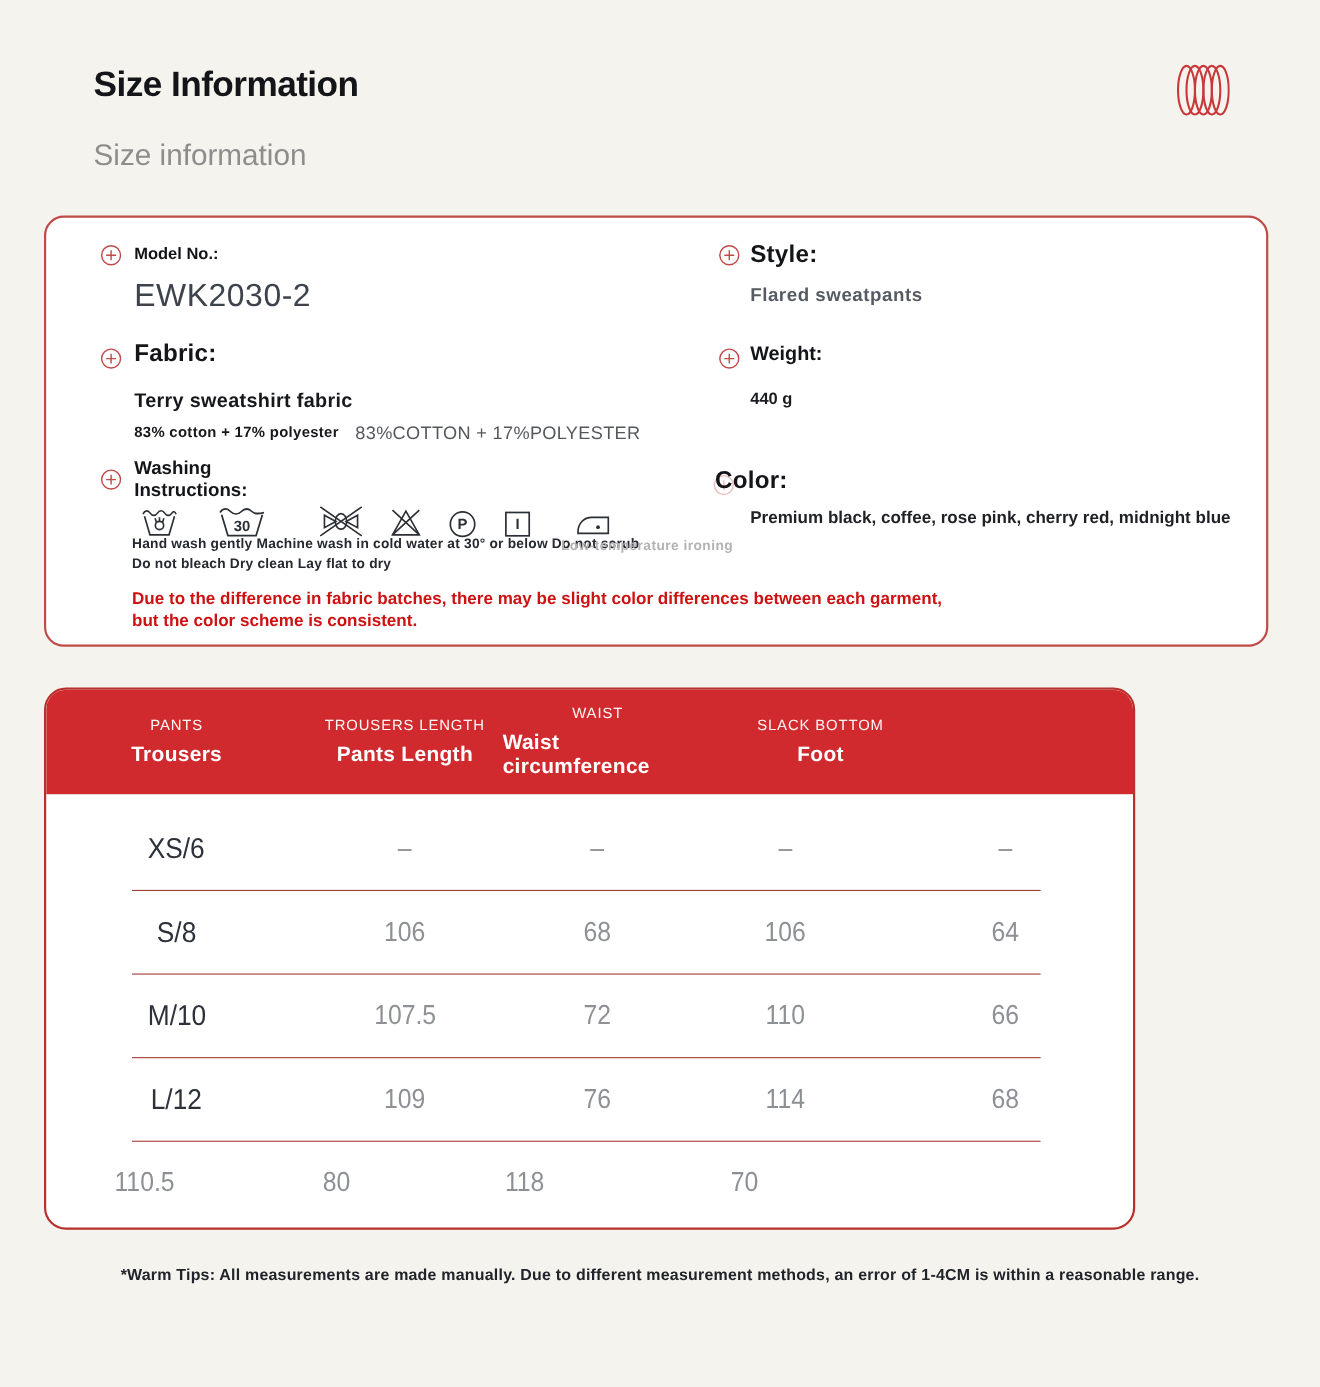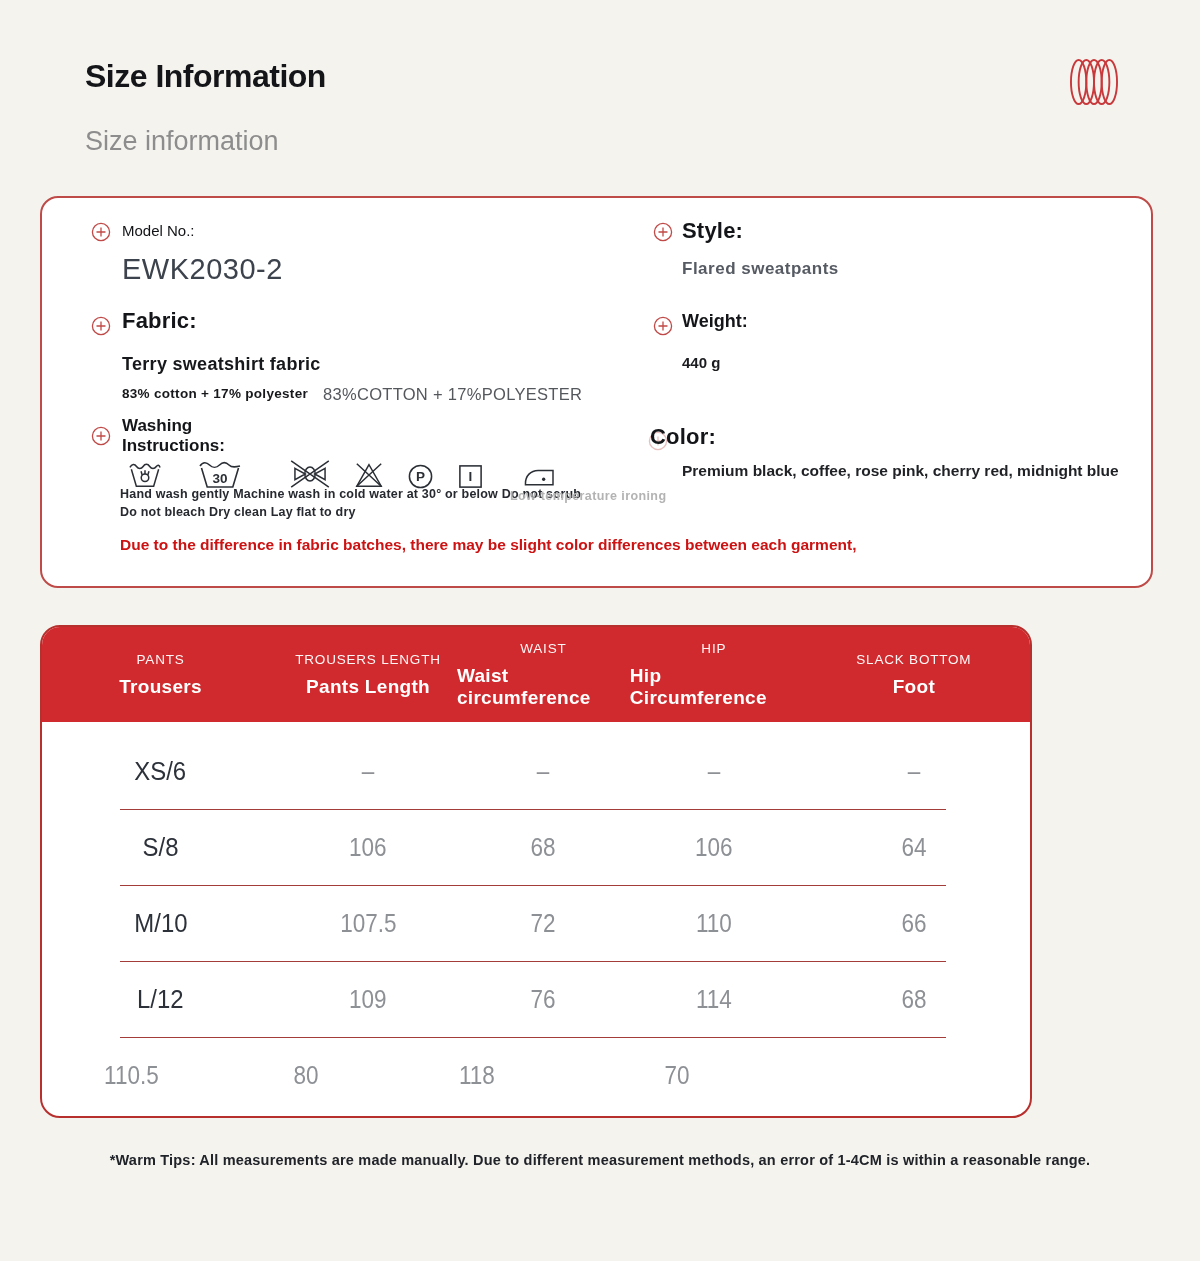--- a/index.html
+++ b/index.html
@@ -10,21 +10,21 @@
 
   
   .page-title { left:85px; top:58px; font-size:32px; font-weight:800; letter-spacing:-0.5px; color:#141519; }
   .page-subtitle { left:85px; top:126px; font-size:27px; font-weight:400; color:#8d8d8d; }
   .brand-logo { left:1070px; top:56px; width:48px; height:52px; }
 
   
   .info-card { left:40px; top:196px; width:1113px; height:392px; background:#ffffff;
                border:2px solid #bf4b48; border-radius:18px; }
   .plus { width:20px; height:20px; }
-  .lbl-sm { font-size:15px; font-weight:400; color:#121316; }
+  .lbl-sm { font-size:15px; font-weight:700; color:#121316; }
   .lbl-md { font-size:18px; font-weight:700; color:#141518; }
   .lbl-lg { font-size:22px; font-weight:700; color:#141518; letter-spacing:0.2px; }
   .model-value { font-size:29px; font-weight:500; color:#3d434c; letter-spacing:0.5px; }
   .fab-name { font-size:18px; font-weight:700; color:#17181b; letter-spacing:0.3px; }
   .fab-comp { font-size:13.5px; font-weight:700; color:#17181b; letter-spacing:0.3px; }
   .fab-comp-caps { font-size:16.5px; font-weight:400; color:#54575c; margin-left:15px;
                    display:inline-block; position:relative; top:2px; letter-spacing:0.3px; }
   .wash-label { font-size:17px; font-weight:700; line-height:20px; color:#141518; }
   .wash-icons { left:80px; top:256px; width:560px; height:36px; }
   .wicon { position:absolute; bottom:0; }
@@ -161,20 +161,21 @@
         </svg>
       </span>
     </div>
 
     <div class="abs wash-cap" style="left:78px;top:288px;">Hand wash gently Machine wash in cold water at 30°  or below Do not scrub</div>
     <div class="abs wash-cap" style="left:78px;top:306px;">Do not bleach Dry clean Lay flat to dry</div>
     <div class="abs iron-cap" style="left:468px;top:291px;">Low-temperature ironing</div>
 
     <div class="abs note" style="left:78px;top:337px;">
       <div>Due to the difference in fabric batches, there may be slight color differences between each garment,</div>
+      <div>but the color scheme is consistent.</div>
     </div>
 
     <span class="abs plus" style="left:611px;top:24px;">
       <svg viewBox="0 0 20 20" width="20" height="20" fill="none" stroke="#c04a47" stroke-width="1.3">
         <circle cx="10" cy="10" r="8.6"></circle>
           <path d="M10 5.5 V14.5 M5.5 10 H14.5"></path>
       </svg>
     </span>
     <div class="abs lbl-lg" style="left:640px;top:20px;">Style:</div>
     <div class="abs style-value" style="left:640px;top:61px;">Flared sweatpants</div>
@@ -207,24 +208,20 @@
         <div class="th-main">Trousers</div>
       </div>
       <div class="thcell c2">
         <div class="th-small">TROUSERS LENGTH</div>
         <div class="th-main">Pants Length</div>
       </div>
       <div class="thcell c3">
         <div class="th-small">WAIST</div>
         <div class="th-main">Waist circumference</div>
       </div>
-      <div class="thcell c4">
-        <div class="th-small">HIP</div>
-        <div class="th-main">Hip Circumference</div>
-      </div>
       <div class="thcell c5">
         <div class="th-small">SLACK BOTTOM</div>
         <div class="th-main">Foot</div>
       </div>
     </div>
 
     <div class="tbody">
       <div class="trow">
         <div class="tcell c1"><span class="size-lb">XS/6</span></div>
         <div class="tcell c2"><span class="size-val">–</span></div>

